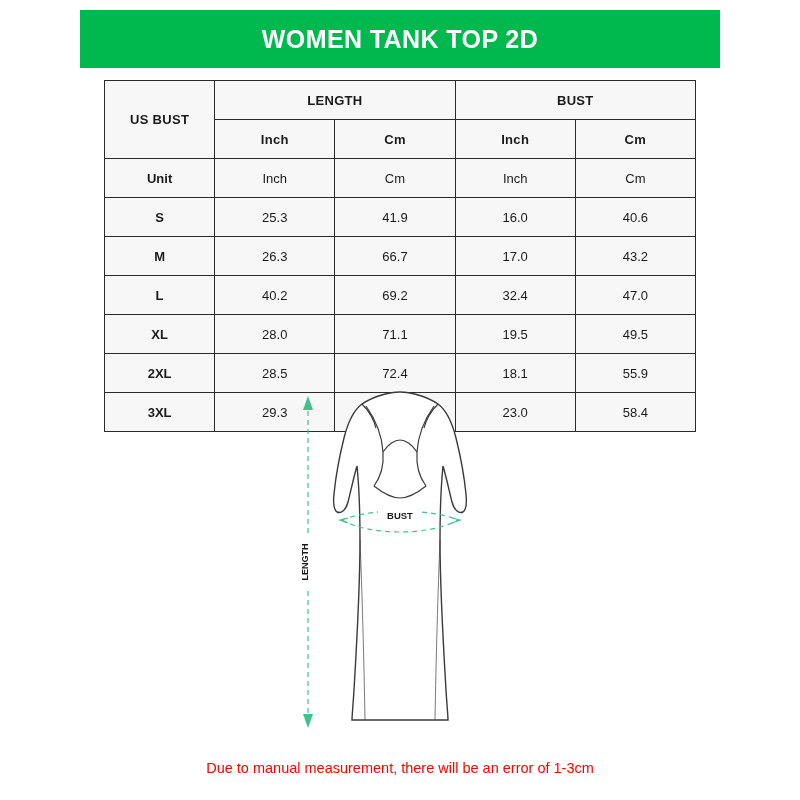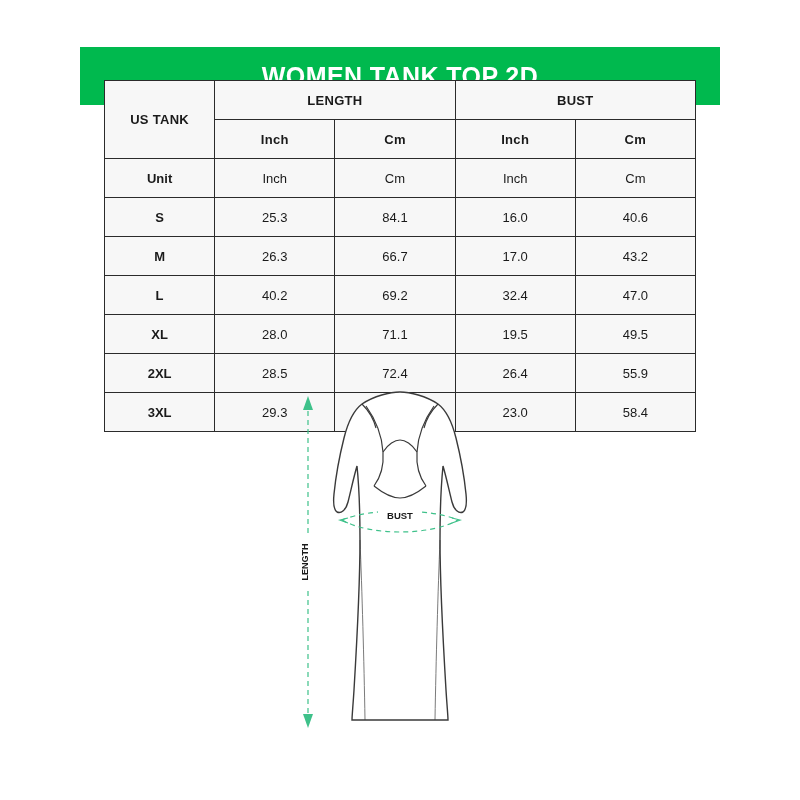--- a/index.html
+++ b/index.html
@@ -24,21 +24,20 @@
   .banner {
     position: absolute;
     left: 80px;
     top: 10px;
     width: 640px;
     height: 58px;
     background: #00b94e;
     display: flex;
     align-items: center;
     justify-content: center;
-    margin-top: 37px;
   }
   .banner-title {
     color: #ffffff;
     font-size: 25px;
     font-weight: bold;
     letter-spacing: 0.4px;
     white-space: nowrap;
   }
 
   
@@ -108,21 +107,21 @@
   <table class="size-table">
     <colgroup>
       <col class="col-size">
         <col class="col-val">
         <col class="col-val">
         <col class="col-val">
         <col class="col-val">
     </colgroup>
     <thead>
       <tr>
-        <th rowspan="2">US TANK</th>
+        <th rowspan="2">US BUST</th>
         <th colspan="2">LENGTH</th>
         <th colspan="2">BUST</th>
       </tr>
       <tr>
         <th>Inch</th>
         <th>Cm</th>
         <th>Inch</th>
         <th>Cm</th>
       </tr>
     </thead>
@@ -130,21 +129,21 @@
       <tr>
         <td class="sz">Unit</td>
         <td>Inch</td>
         <td>Cm</td>
         <td>Inch</td>
         <td>Cm</td>
       </tr>
       <tr>
         <td class="sz">S</td>
         <td>25.3</td>
-        <td>84.1</td>
+        <td>41.9</td>
         <td>16.0</td>
         <td>40.6</td>
       </tr>
       <tr>
         <td class="sz">M</td>
         <td>26.3</td>
         <td>66.7</td>
         <td>17.0</td>
         <td>43.2</td>
       </tr>
@@ -159,21 +158,21 @@
         <td class="sz">XL</td>
         <td>28.0</td>
         <td>71.1</td>
         <td>19.5</td>
         <td>49.5</td>
       </tr>
       <tr>
         <td class="sz">2XL</td>
         <td>28.5</td>
         <td>72.4</td>
-        <td>26.4</td>
+        <td>18.1</td>
         <td>55.9</td>
       </tr>
       <tr>
         <td class="sz">3XL</td>
         <td>29.3</td>
         <td>74.4</td>
         <td>23.0</td>
         <td>58.4</td>
       </tr>
     </tbody>
@@ -232,14 +231,15 @@
         <line x1="38" y1="12" x2="38" y2="332" stroke="#3ec18a" stroke-width="1.2" stroke-dasharray="5,4"></line>
         <path d="M33,20 L38,6 L43,20 Z" fill="#3ec18a"></path>
         <path d="M33,324 L38,338 L43,324 Z" fill="#3ec18a"></path>
         <rect x="30" y="146" width="16" height="52" fill="#ffffff"></rect>
         <text x="38" y="172" font-family="Liberation Sans, sans-serif" font-size="9" font-weight="bold" fill="#1a1a1a" text-anchor="middle" transform="rotate(-90 38 172)">LENGTH</text>
       </g>
 
     </svg>
   </div>
 
+  <div class="note">Due to manual measurement, there will be an error of 1-3cm</div>
 
 </div>
 
 </body></html>

